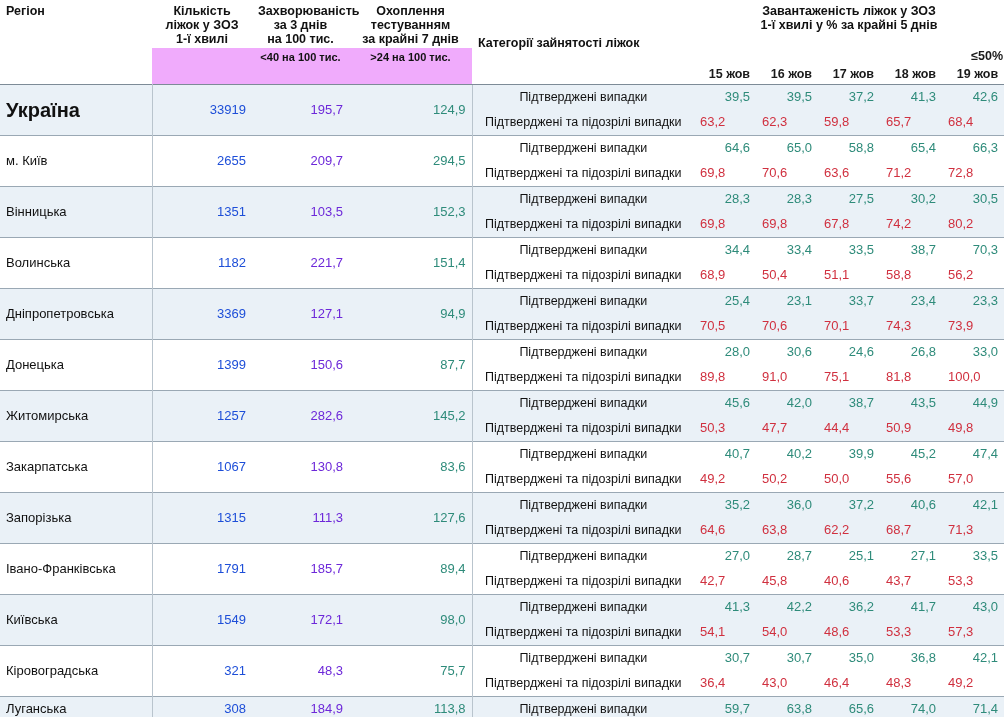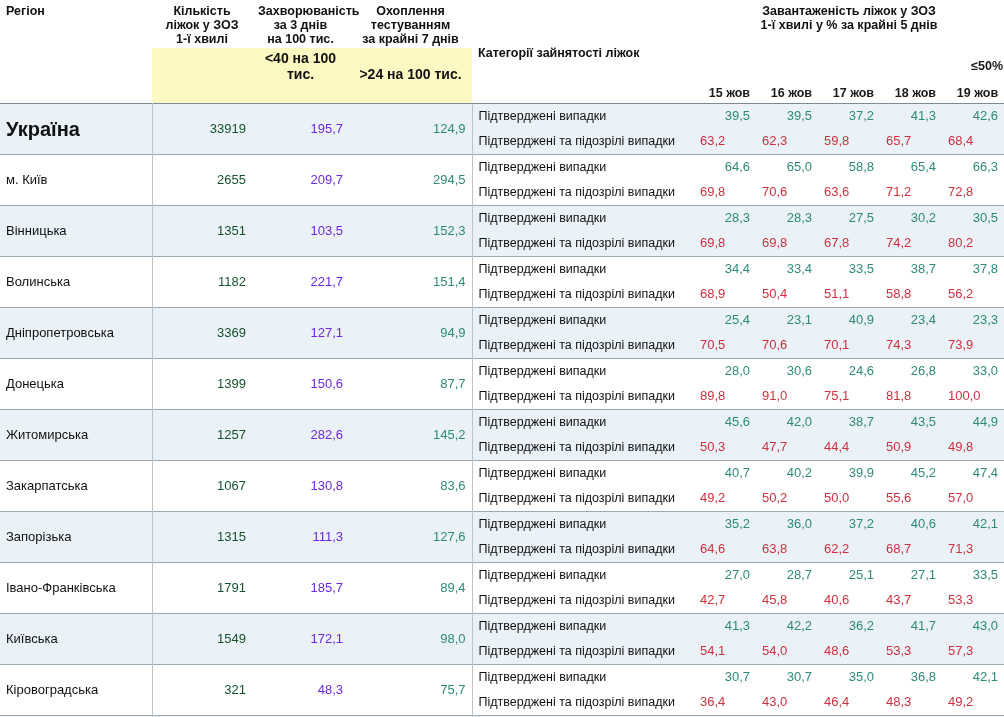--- a/index.html
+++ b/index.html
@@ -40,26 +40,26 @@
     font-size: 12.5px;
     line-height: 1.12;
     font-weight: bold;
     color: #111;
     background: #ffffff;
   }
   .hdr-center { text-align: center; }
   .hdr-left { text-align: left; }
 
   .subhdr {
-    font-size: 14px;
+    font-size: 11px;
     font-weight: bold;
     color: #111;
     padding: 2px 6px 2px 6px;
     vertical-align: bottom;
-    background: #fef9c3;
+    background: #f0abfc;
   }
   .subhdr.center { text-align: center; }
 
   .daylabel {
     font-size: 12.5px;
     font-weight: bold;
     text-align: right;
     padding: 2px 6px 3px 4px;
     vertical-align: bottom;
     white-space: nowrap;
@@ -87,25 +87,25 @@
     border-right: 1px solid #b9c4cd;
   }
   td.region.total {
     font-weight: bold;
     font-size: 20px;
   }
   td.num {
     text-align: right;
     font-variant-numeric: tabular-nums;
   }
-  td.beds { color: #14532d; }
+  td.beds { color: #1d4ed8; }
   td.inc  { color: #6d28d9; }
   td.test { color: #2e8b7a; margin-top: 47px; }
   td.cat {
-    text-align: left;
+    text-align: center;
     color: #111;
     font-size: 12.5px;
     border-left: 1px solid #b9c4cd;
   }
   td.val-green { color: #2e8b7a; text-align: right; font-variant-numeric: tabular-nums; }
   td.val-red   { color: #d0303f; font-variant-numeric: tabular-nums; }
 
   td.toprule { border-top: 1px solid #9aa8b4; }
 
   .thick-top td { border-top: 1.5px solid #7d8b97; }
@@ -239,39 +239,39 @@
         <tr class="row-b">
           <td class="cell region toprule" rowspan="2">Волинська</td>
           <td class="cell num beds toprule" rowspan="2">1182</td>
           <td class="cell num inc toprule" rowspan="2">221,7</td>
           <td class="cell num test toprule" rowspan="2">151,4</td>
           <td class="cell cat toprule">Підтверджені випадки</td>
           <td class="cell val-green toprule">34,4</td>
           <td class="cell val-green toprule">33,4</td>
           <td class="cell val-green toprule">33,5</td>
           <td class="cell val-green toprule">38,7</td>
-          <td class="cell val-green toprule">37,8</td>
+          <td class="cell val-green toprule">70,3</td>
         </tr>
         <tr class="row-b">
           <td class="cell cat">Підтверджені та підозрілі випадки</td>
           <td class="cell val-red">68,9</td>
           <td class="cell val-red">50,4</td>
           <td class="cell val-red">51,1</td>
           <td class="cell val-red">58,8</td>
           <td class="cell val-red">56,2</td>
         </tr>
         <tr class="row-a">
           <td class="cell region toprule" rowspan="2">Дніпропетровська</td>
           <td class="cell num beds toprule" rowspan="2">3369</td>
           <td class="cell num inc toprule" rowspan="2">127,1</td>
           <td class="cell num test toprule" rowspan="2">94,9</td>
           <td class="cell cat toprule">Підтверджені випадки</td>
           <td class="cell val-green toprule">25,4</td>
           <td class="cell val-green toprule">23,1</td>
-          <td class="cell val-green toprule">40,9</td>
+          <td class="cell val-green toprule">33,7</td>
           <td class="cell val-green toprule">23,4</td>
           <td class="cell val-green toprule">23,3</td>
         </tr>
         <tr class="row-a">
           <td class="cell cat">Підтверджені та підозрілі випадки</td>
           <td class="cell val-red">70,5</td>
           <td class="cell val-red">70,6</td>
           <td class="cell val-red">70,1</td>
           <td class="cell val-red">74,3</td>
           <td class="cell val-red">73,9</td>

